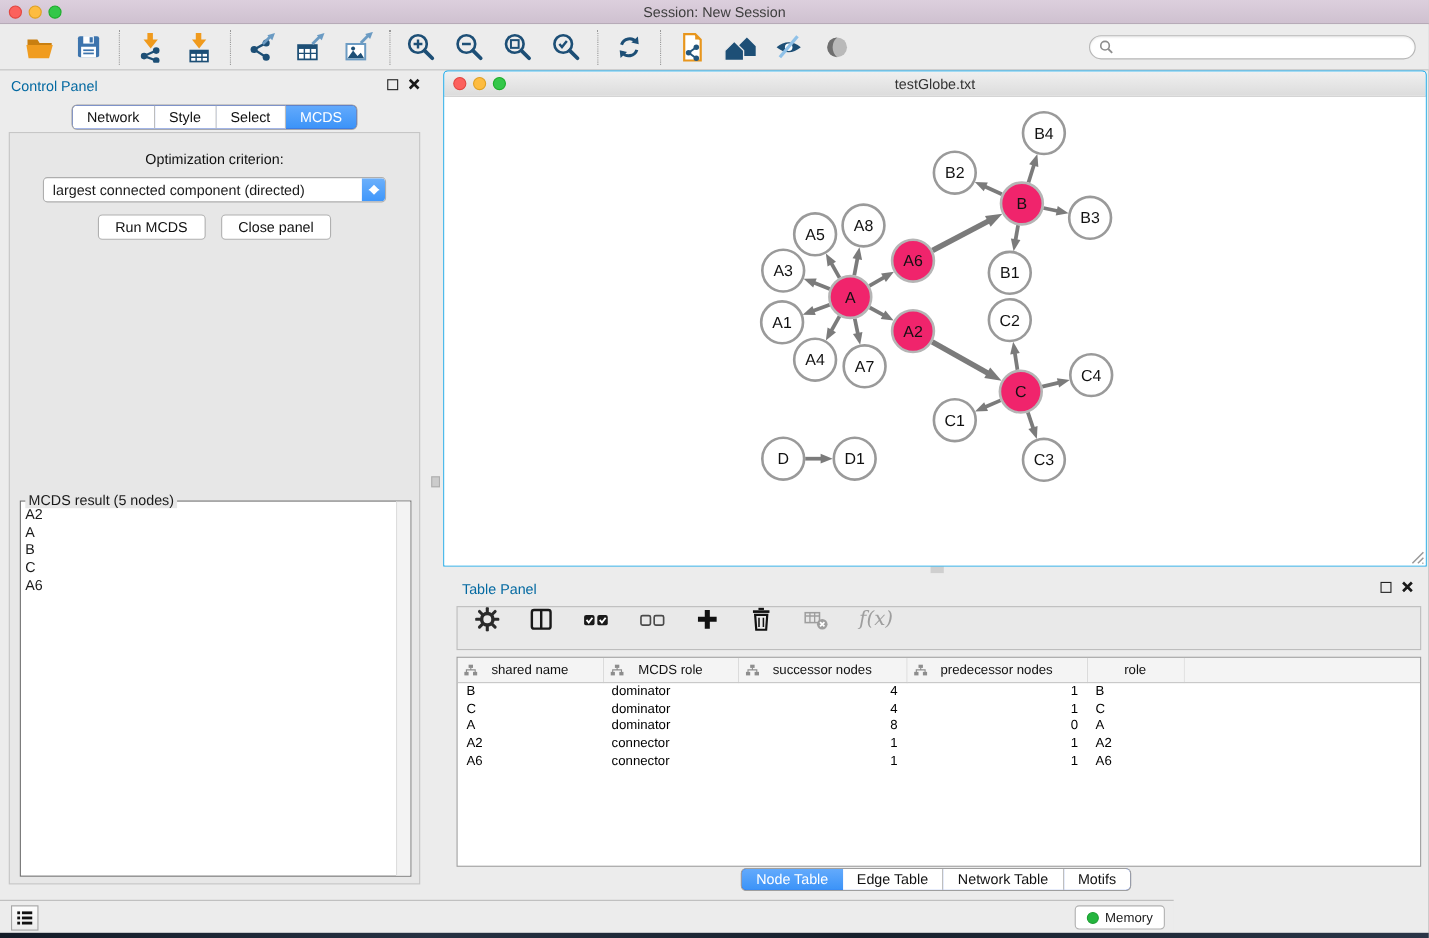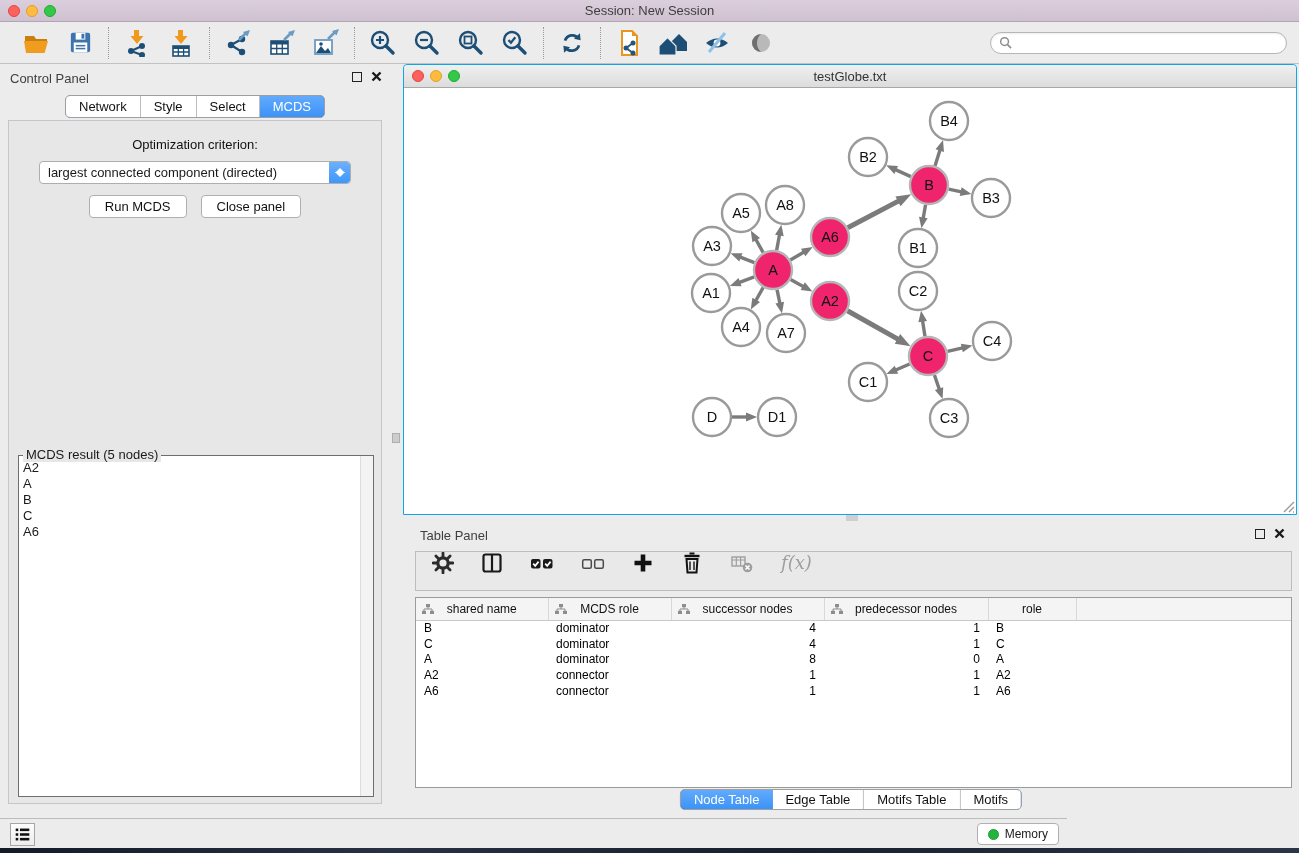--- a/index.html
+++ b/index.html
@@ -26,21 +26,21 @@
   .tbtn{width:32px;height:32px;display:flex;align-items:center;justify-content:center;cursor:default;}
   .searchbox{margin-left:auto;margin-right:4px;width:297px;height:22px;background:#fff;
     border:1px solid #b6b6b6;border-radius:12px;display:flex;align-items:center;padding:0 8px;
     box-shadow:inset 0 1px 2px rgba(0,0,0,.08);}
   .searchbox input{border:none;outline:none;flex:1;font-size:13px;background:transparent;
     font-family:"Liberation Sans","DejaVu Sans",sans-serif;}
 
   
   .control-panel{position:absolute;left:0;top:64px;width:390px;height:754px;}
   .cp-header{position:relative;height:26px;}
-  .panel-title{position:absolute;left:10px;top:7px;font-size:13px;color:#404040;}
+  .panel-title{position:absolute;left:10px;top:7px;font-size:13px;color:#0369a1;}
   .win-btns{position:absolute;right:8px;top:7px;display:flex;gap:9px;align-items:center;}
   .float-btn{width:10px;height:10px;border:1.5px solid #222;}
   .segbar{display:flex;border:1px solid #9f9f9f;border-radius:5px;overflow:hidden;background:#1d4ed8;
     font-size:13px;}
   .seg{padding:3px 13px;border-right:1px solid #bdbdbd;background:#fff;color:#111;white-space:nowrap;}
   .seg:last-child{border-right:none;}
   .seg.active{background:linear-gradient(#63aafc,#3b93f8);color:#fff;border-right:none;}
   #cp-tabs{position:absolute;left:50%;transform:translateX(-50%);top:31px;}
   .cp-body{position:absolute;left:8px;right:8px;top:56px;bottom:14px;background:#e7e7e7;
     border:1px solid #c6c6c6;}
@@ -624,21 +624,21 @@
               <td class="c3">1</td>
               <td class="c4">A6</td>
               <td class="c5"></td>
             </tr>
           </tbody>
       </table>
     </div>
     <div class="segbar tp-tabs" id="tp-tabs">
         <div class="seg active">Node Table</div>
         <div class="seg">Edge Table</div>
-        <div class="seg">Motifs Table</div>
+        <div class="seg">Network Table</div>
         <div class="seg">Motifs</div>
       </div>
   </div>
 
   <div class="statusbar">
     <div class="list-btn">
       <svg width="17" height="17" viewBox="0 0 20 20">
           <g fill="#111">
             <rect x="2" y="3" width="3" height="3"></rect>
             <rect x="7" y="3" width="11" height="3"></rect>

